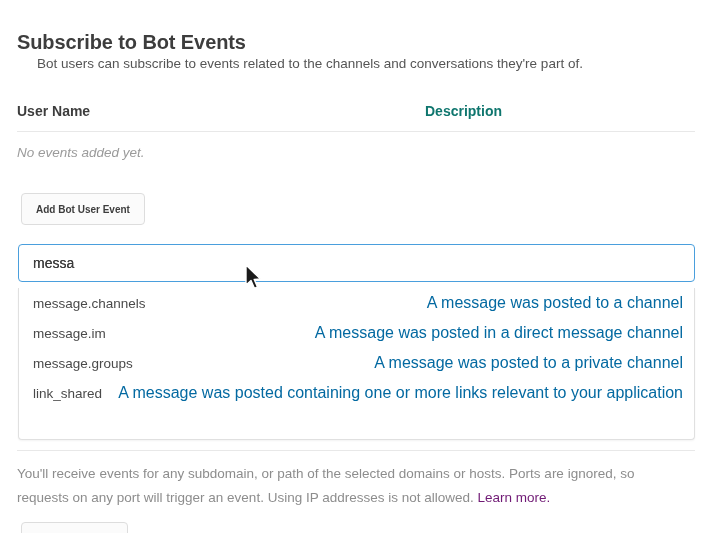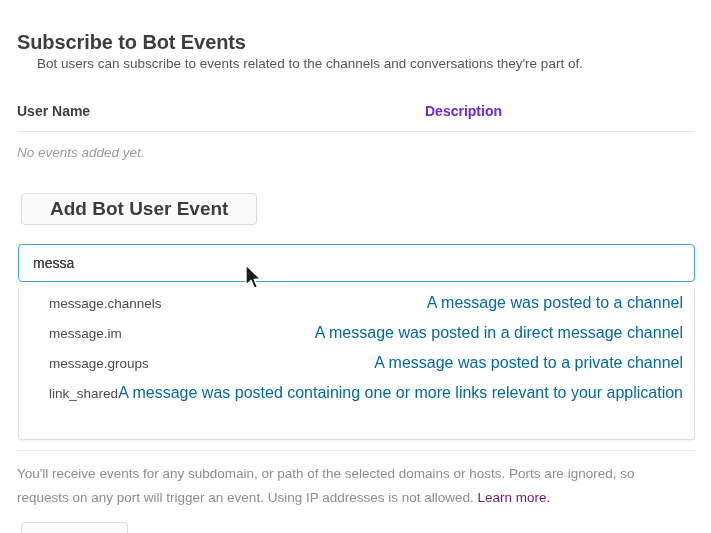--- a/index.html
+++ b/index.html
@@ -65,21 +65,21 @@
     font-weight: bold;
     color: #3d3d3d;
     white-space: nowrap;
   }
   .col-description {
     position: absolute;
     left: 408px;
     top: 0;
     font-size: 14px;
     font-weight: bold;
-    color: #6d28d9;
+    color: #0f766e;
     white-space: nowrap;
   }
   .table-divider {
     position: absolute;
     left: 12px;
     top: 131px;
     width: 678px;
     height: 1px;
     background: #e8e8e8;
   }
@@ -92,29 +92,29 @@
     color: #9b9b9b;
     white-space: nowrap;
   }
 
   
   .add-event-button {
     position: absolute;
     left: 16px;
     top: 193px;
     height: 32px;
-    padding: 0 28px;
+    padding: 0 14px;
     display: flex;
     align-items: center;
     justify-content: center;
     background: #fbfbfb;
     border: 1px solid #dddddd;
     border-radius: 4px;
     font-family: "Liberation Sans", "DejaVu Sans", sans-serif;
-    font-size: 19px;
+    font-size: 10px;
     font-weight: bold;
     color: #3d3d3d;
     cursor: pointer;
     white-space: nowrap;
   }
 
   
   .ghost-mark {
     position: absolute;
     width: 2px;
@@ -179,21 +179,20 @@
     display: flex;
     align-items: center;
     padding: 0 11px 0 14px;
     cursor: pointer;
   }
   .result-name {
     font-size: 13.5px;
     color: #4a4a4a;
     white-space: nowrap;
     flex: 0 0 auto;
-    margin-left: 16px;
   }
   .result-desc {
     margin-left: auto;
     font-size: 16px;
     color: #0369a1;
     white-space: nowrap;
     text-align: right;
   }
 
   

